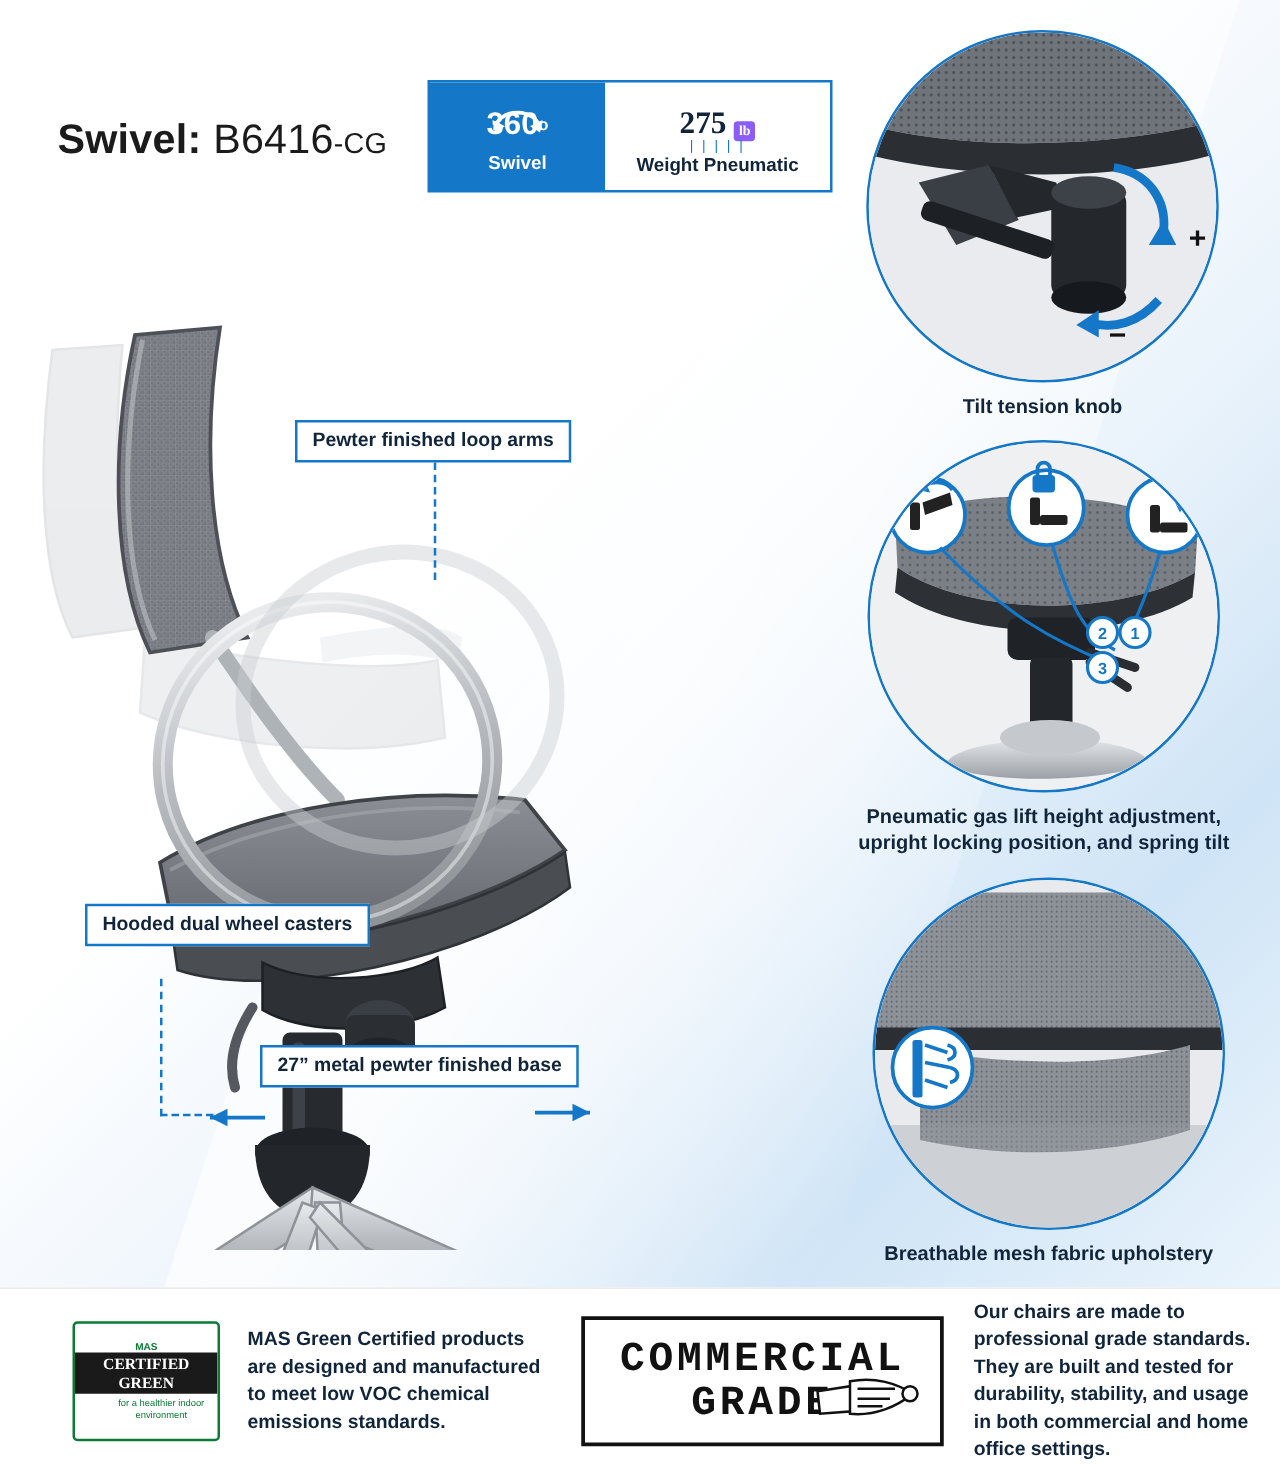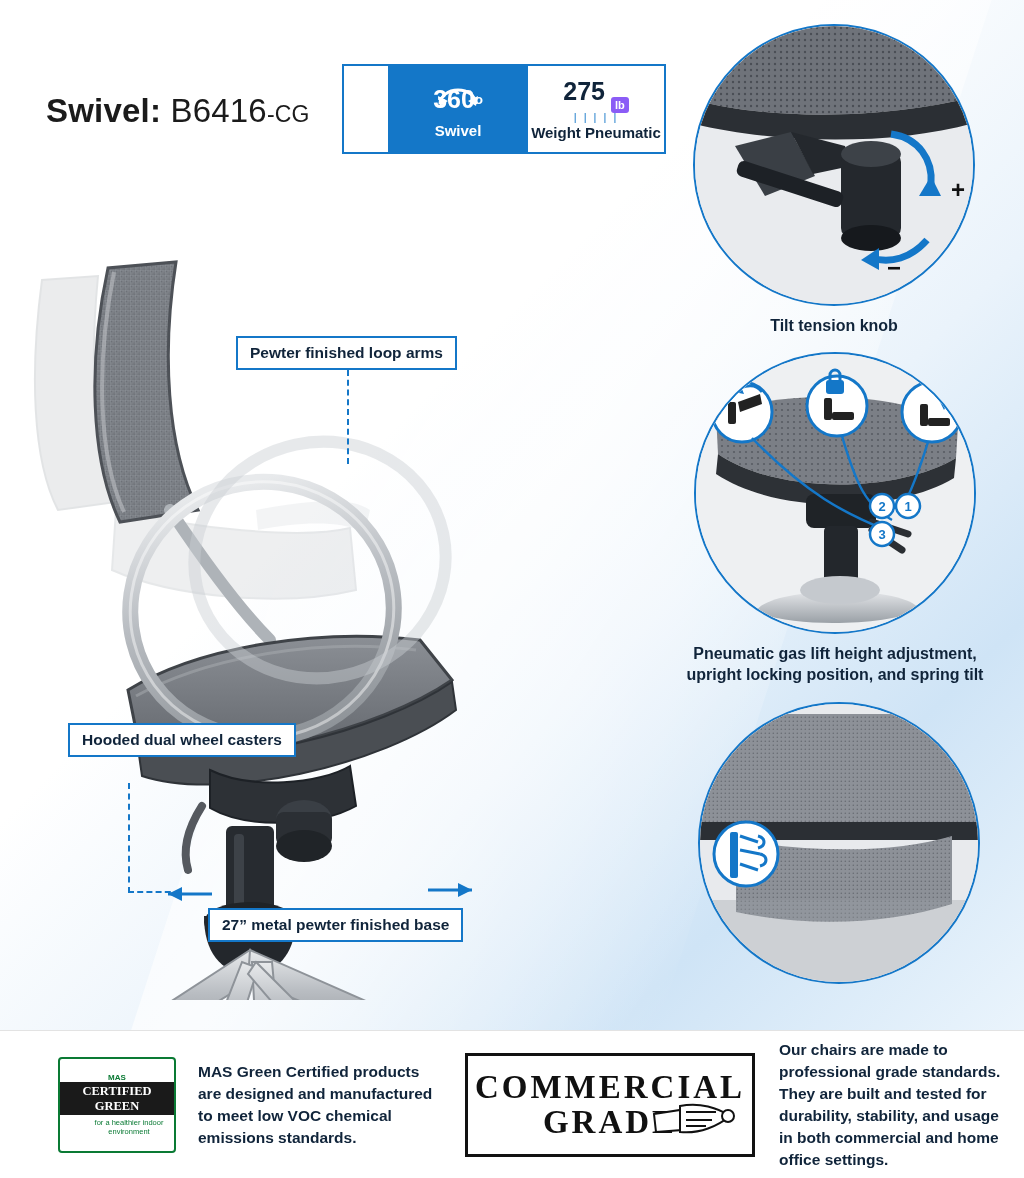--- a/index.html
+++ b/index.html
@@ -32,40 +32,40 @@
     position: absolute; left: 46px; top: 92px;
     font-size: 33px; font-weight: bold; color: #1b1b1b;
     letter-spacing: .2px; white-space: nowrap;
   }
   .model-title .num { font-weight: normal; }
   .model-title .suffix { font-size: 23px; font-weight: normal; }
 
   .spec-box {
     position: absolute; left: 342px; top: 64px;
     width: 324px; height: 90px;
-    display: flex; border: 2px solid #1477c8; background: #fff; padding-left: 44px;
+    display: flex; border: 2px solid #1477c8; background: #fff;
   }
   .spec-swivel {
     width: 140px; background: #1477c8; color: #fff;
     display: flex; flex-direction: column; align-items: center; justify-content: center;
   }
   .swivel-circle {
     position: relative; width: 68px; height: 40px;
     display: flex; align-items: center; justify-content: center;
   }
   .swivel-circle svg { position: absolute; left: 0; top: -2px; }
   .swivel-num { font-size: 25px; font-weight: bold; position: relative; z-index: 2; }
   .swivel-deg { font-size: 13px; font-weight: bold; vertical-align: super; }
   .swivel-label { font-size: 15px; font-weight: bold; margin-top: 2px; }
 
   .spec-weight {
     flex: 1; display: flex; flex-direction: column;
     align-items: center; justify-content: center; color: #10243a;
   }
-  .weight-row { display: flex; align-items: flex-start; gap: 6px; }
+  .weight-row { display: flex; align-items: flex-end; gap: 6px; font-family: Liberation Serif, serif; }
   .weight-num { font-size: 25px; font-weight: bold; }
   .lb-badge {
     background: #8b5cf6; color: #fff; font-size: 11px; font-weight: bold;
     border-radius: 3px; padding: 2px 4px; margin-top: 20px;
   }
   .weight-ticks { font-size: 11px; color: #1477c8; letter-spacing: 2px; line-height: 8px; }
   .weight-label { font-size: 15px; font-weight: bold; margin-top: 3px; }
 
   
   .chair-stage { position: absolute; left: 20px; top: 210px; width: 560px; height: 790px; }
@@ -117,21 +117,21 @@
   .bottom-text {
     font-size: 15.5px; font-weight: bold; color: #10243a;
     line-height: 1.42; margin-left: 22px; width: 245px;
   }
   .commercial {
     width: 290px; height: 104px; background: #fff; border: 3px solid #111;
     margin-left: 22px; position: relative; display: flex; flex-direction: column;
     align-items: center; justify-content: center;
   }
   .cg-line1, .cg-line2 {
-    font-family: Liberation Serif, serif; font-weight: bold; color: #111;
+    font-family: Liberation Mono, monospace; font-weight: bold; color: #111;
     letter-spacing: 3px;
   }
   .cg-line1 { font-size: 33px; }
   .cg-line2 { font-size: 33px; margin-top: -2px; }
   .cg-fist { position: absolute; right: 16px; bottom: 8px; }
   .bottom-text.right { width: 230px; margin-left: 24px; }
 </style>
 </head>
 <body>
 
@@ -259,21 +259,21 @@
     </svg>
   </div>
 
   <div class="callout" style="left:236px; top:336px;">Pewter finished loop arms</div>
   <div class="dash-v" style="left:347px; top:370px; height:94px;"></div>
 
   <div class="callout" style="left:68px; top:723px;">Hooded dual wheel casters</div>
   <div class="dash-v" style="left:128px; top:783px; height:110px;"></div>
   <div class="dash-h" style="left:128px; top:891px; width:52px;"></div>
 
-  <div class="callout" style="left:208px; top:908px;">27” metal pewter finished base</div>
+  <div class="callout" style="left:208px; top:836px;">27” metal pewter finished base</div>
 
   <div class="detail" style="left:684px; top:24px; width:300px;">
     <div class="circle" style="width:282px; height:282px; margin:0 auto;">
       <svg width="282" height="282" viewBox="0 0 282 282">
         <defs>
           <pattern id="meshTop" width="6" height="6" patternUnits="userSpaceOnUse">
             <rect width="6" height="6" fill="#6f737a"></rect>
             <circle cx="2" cy="2" r="1.2" fill="#4a4e55"></circle>
           </pattern>
         </defs>
@@ -384,20 +384,21 @@
 
         <g>
           <circle cx="46" cy="150" r="32" fill="#fff" stroke="#1477c8" stroke-width="3"></circle>
           <rect x="30" y="128" width="8" height="46" rx="2" fill="#1477c8"></rect>
           <path d="M40 132 L58 138 M40 146 L60 150 M40 160 L58 166" stroke="#1477c8" stroke-width="3" fill="none"></path>
           <path d="M58 132 C66 134 66 142 58 144" fill="none" stroke="#1477c8" stroke-width="3"></path>
           <path d="M60 150 C68 152 68 160 60 162" fill="none" stroke="#1477c8" stroke-width="3"></path>
         </g>
       </svg>
     </div>
+    <div class="detail-caption">Breathable mesh fabric upholstery</div>
   </div>
 </div>
 
 <div class="bottom">
 
   <div class="mas-logo">
     <div class="mas-top">MAS</div>
     <div class="mas-band">
       <div>CERTIFIED</div>
       <div>GREEN</div>

